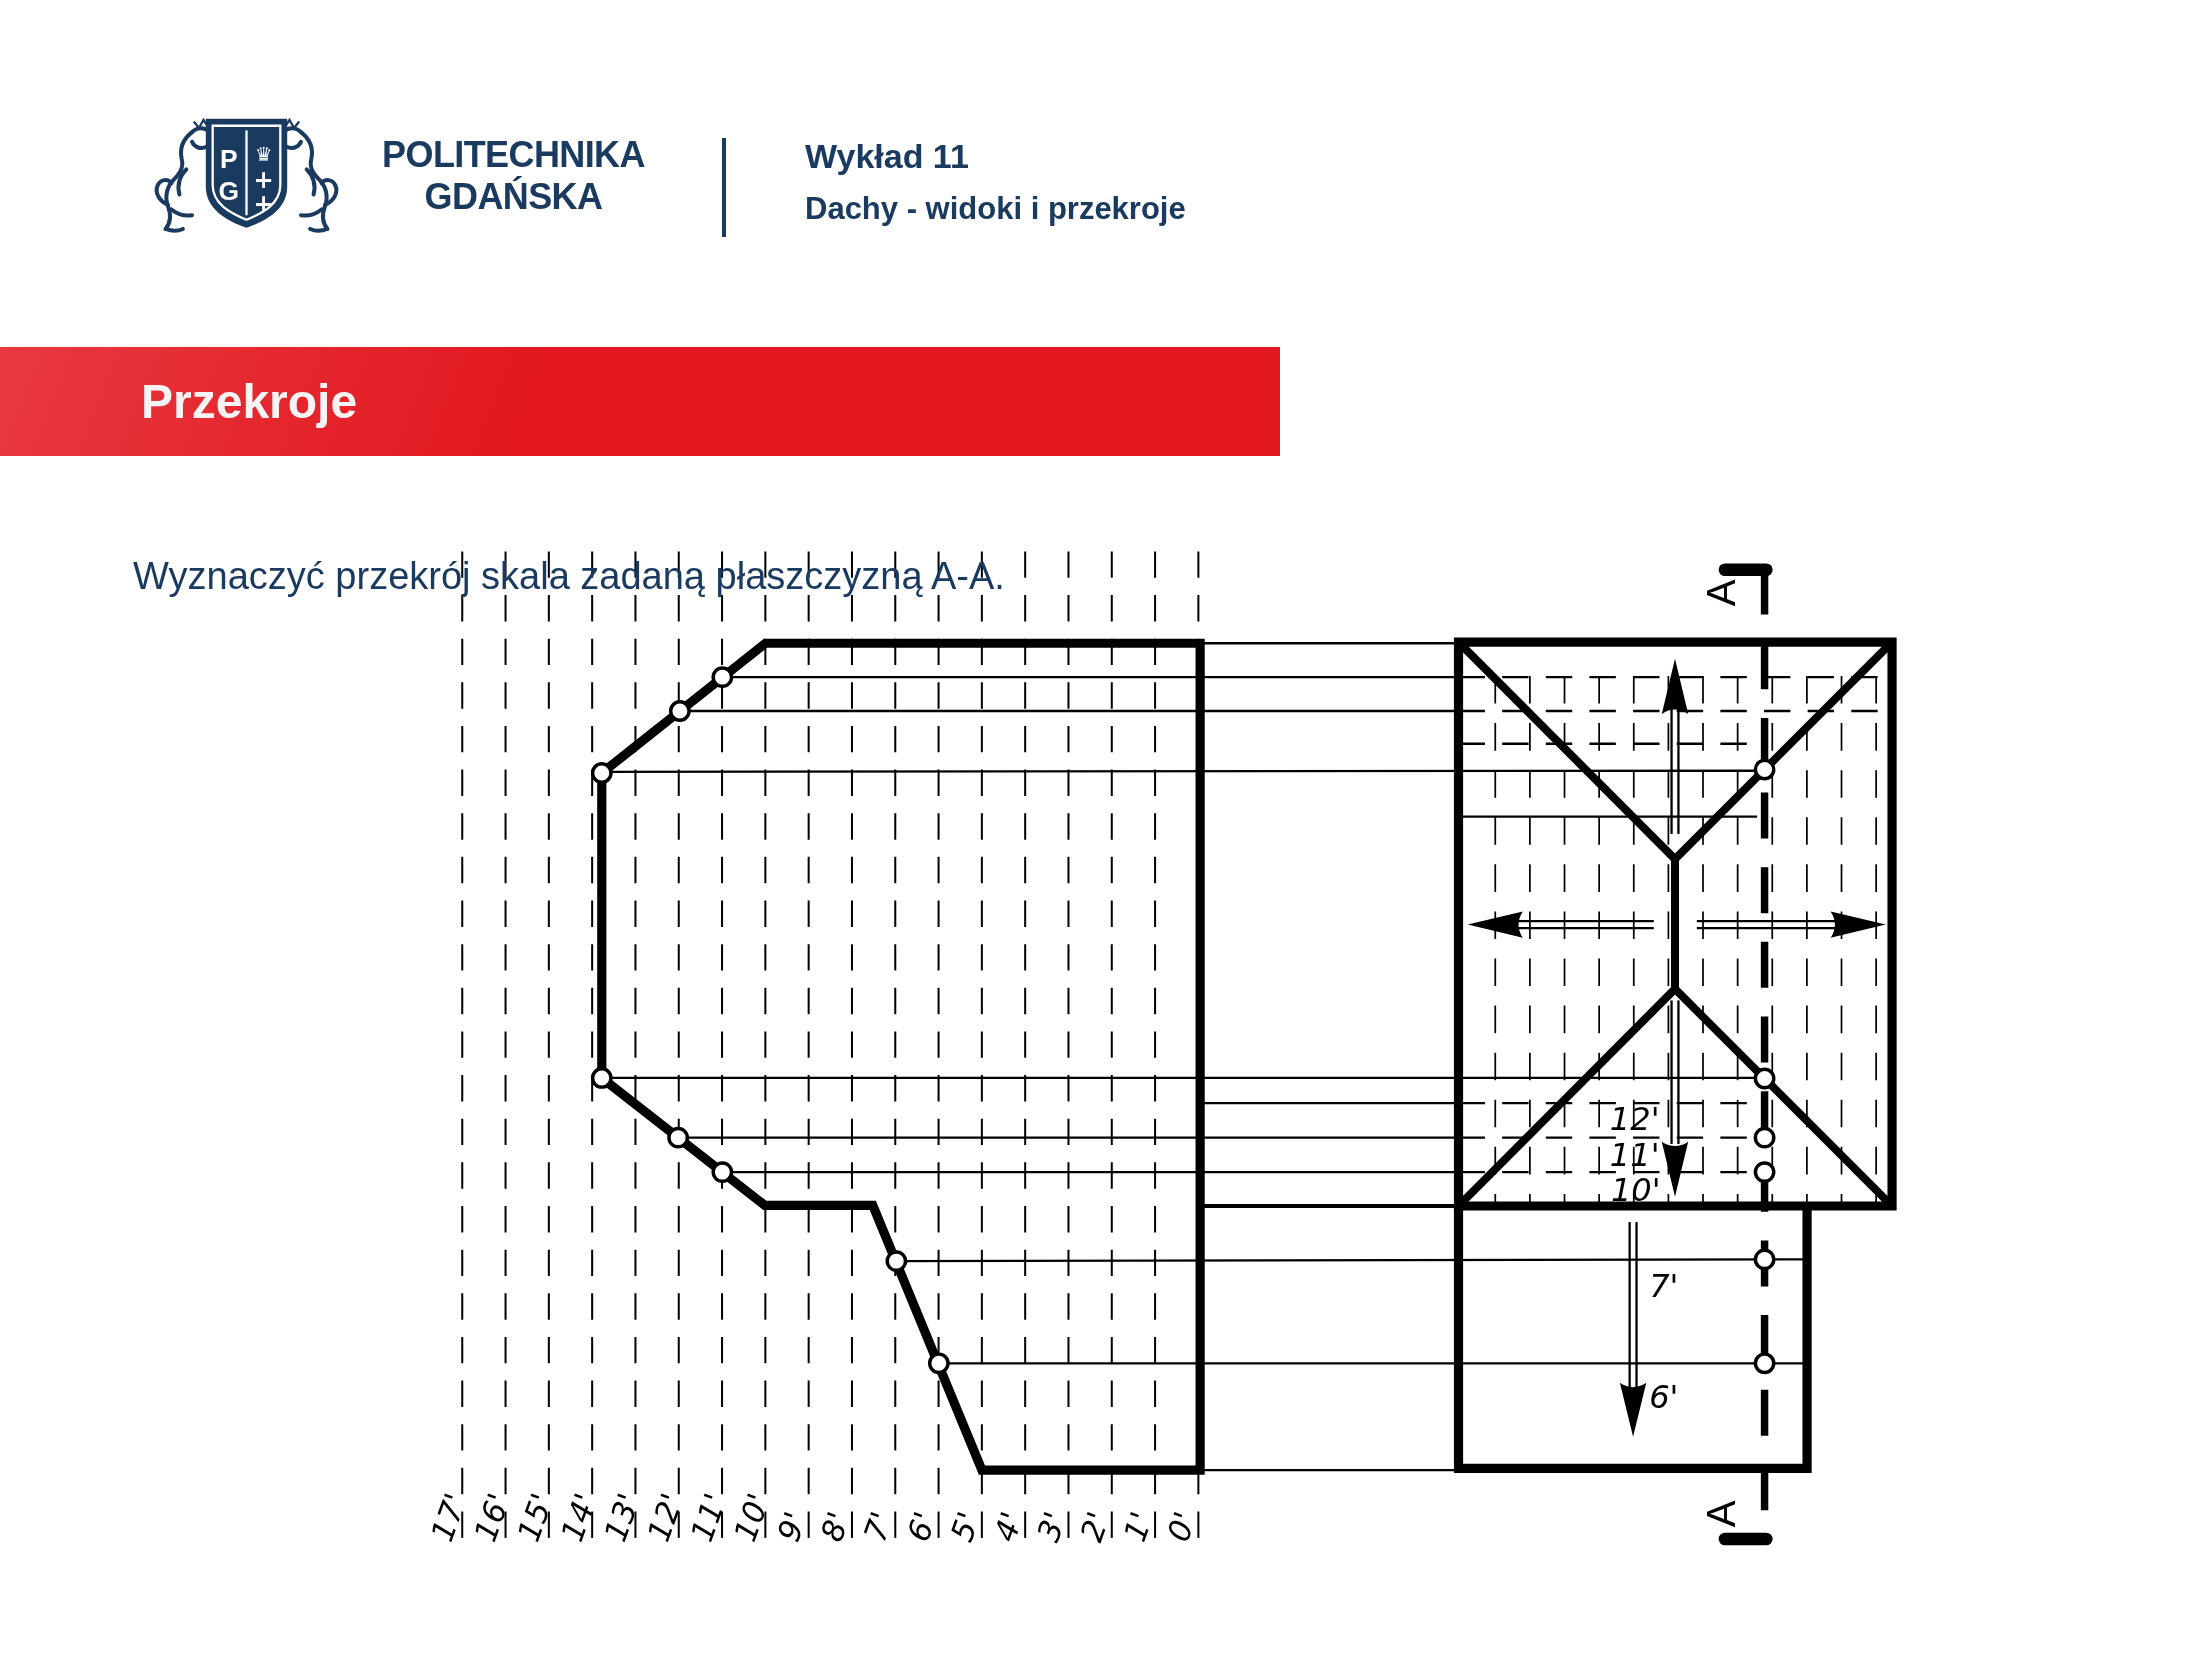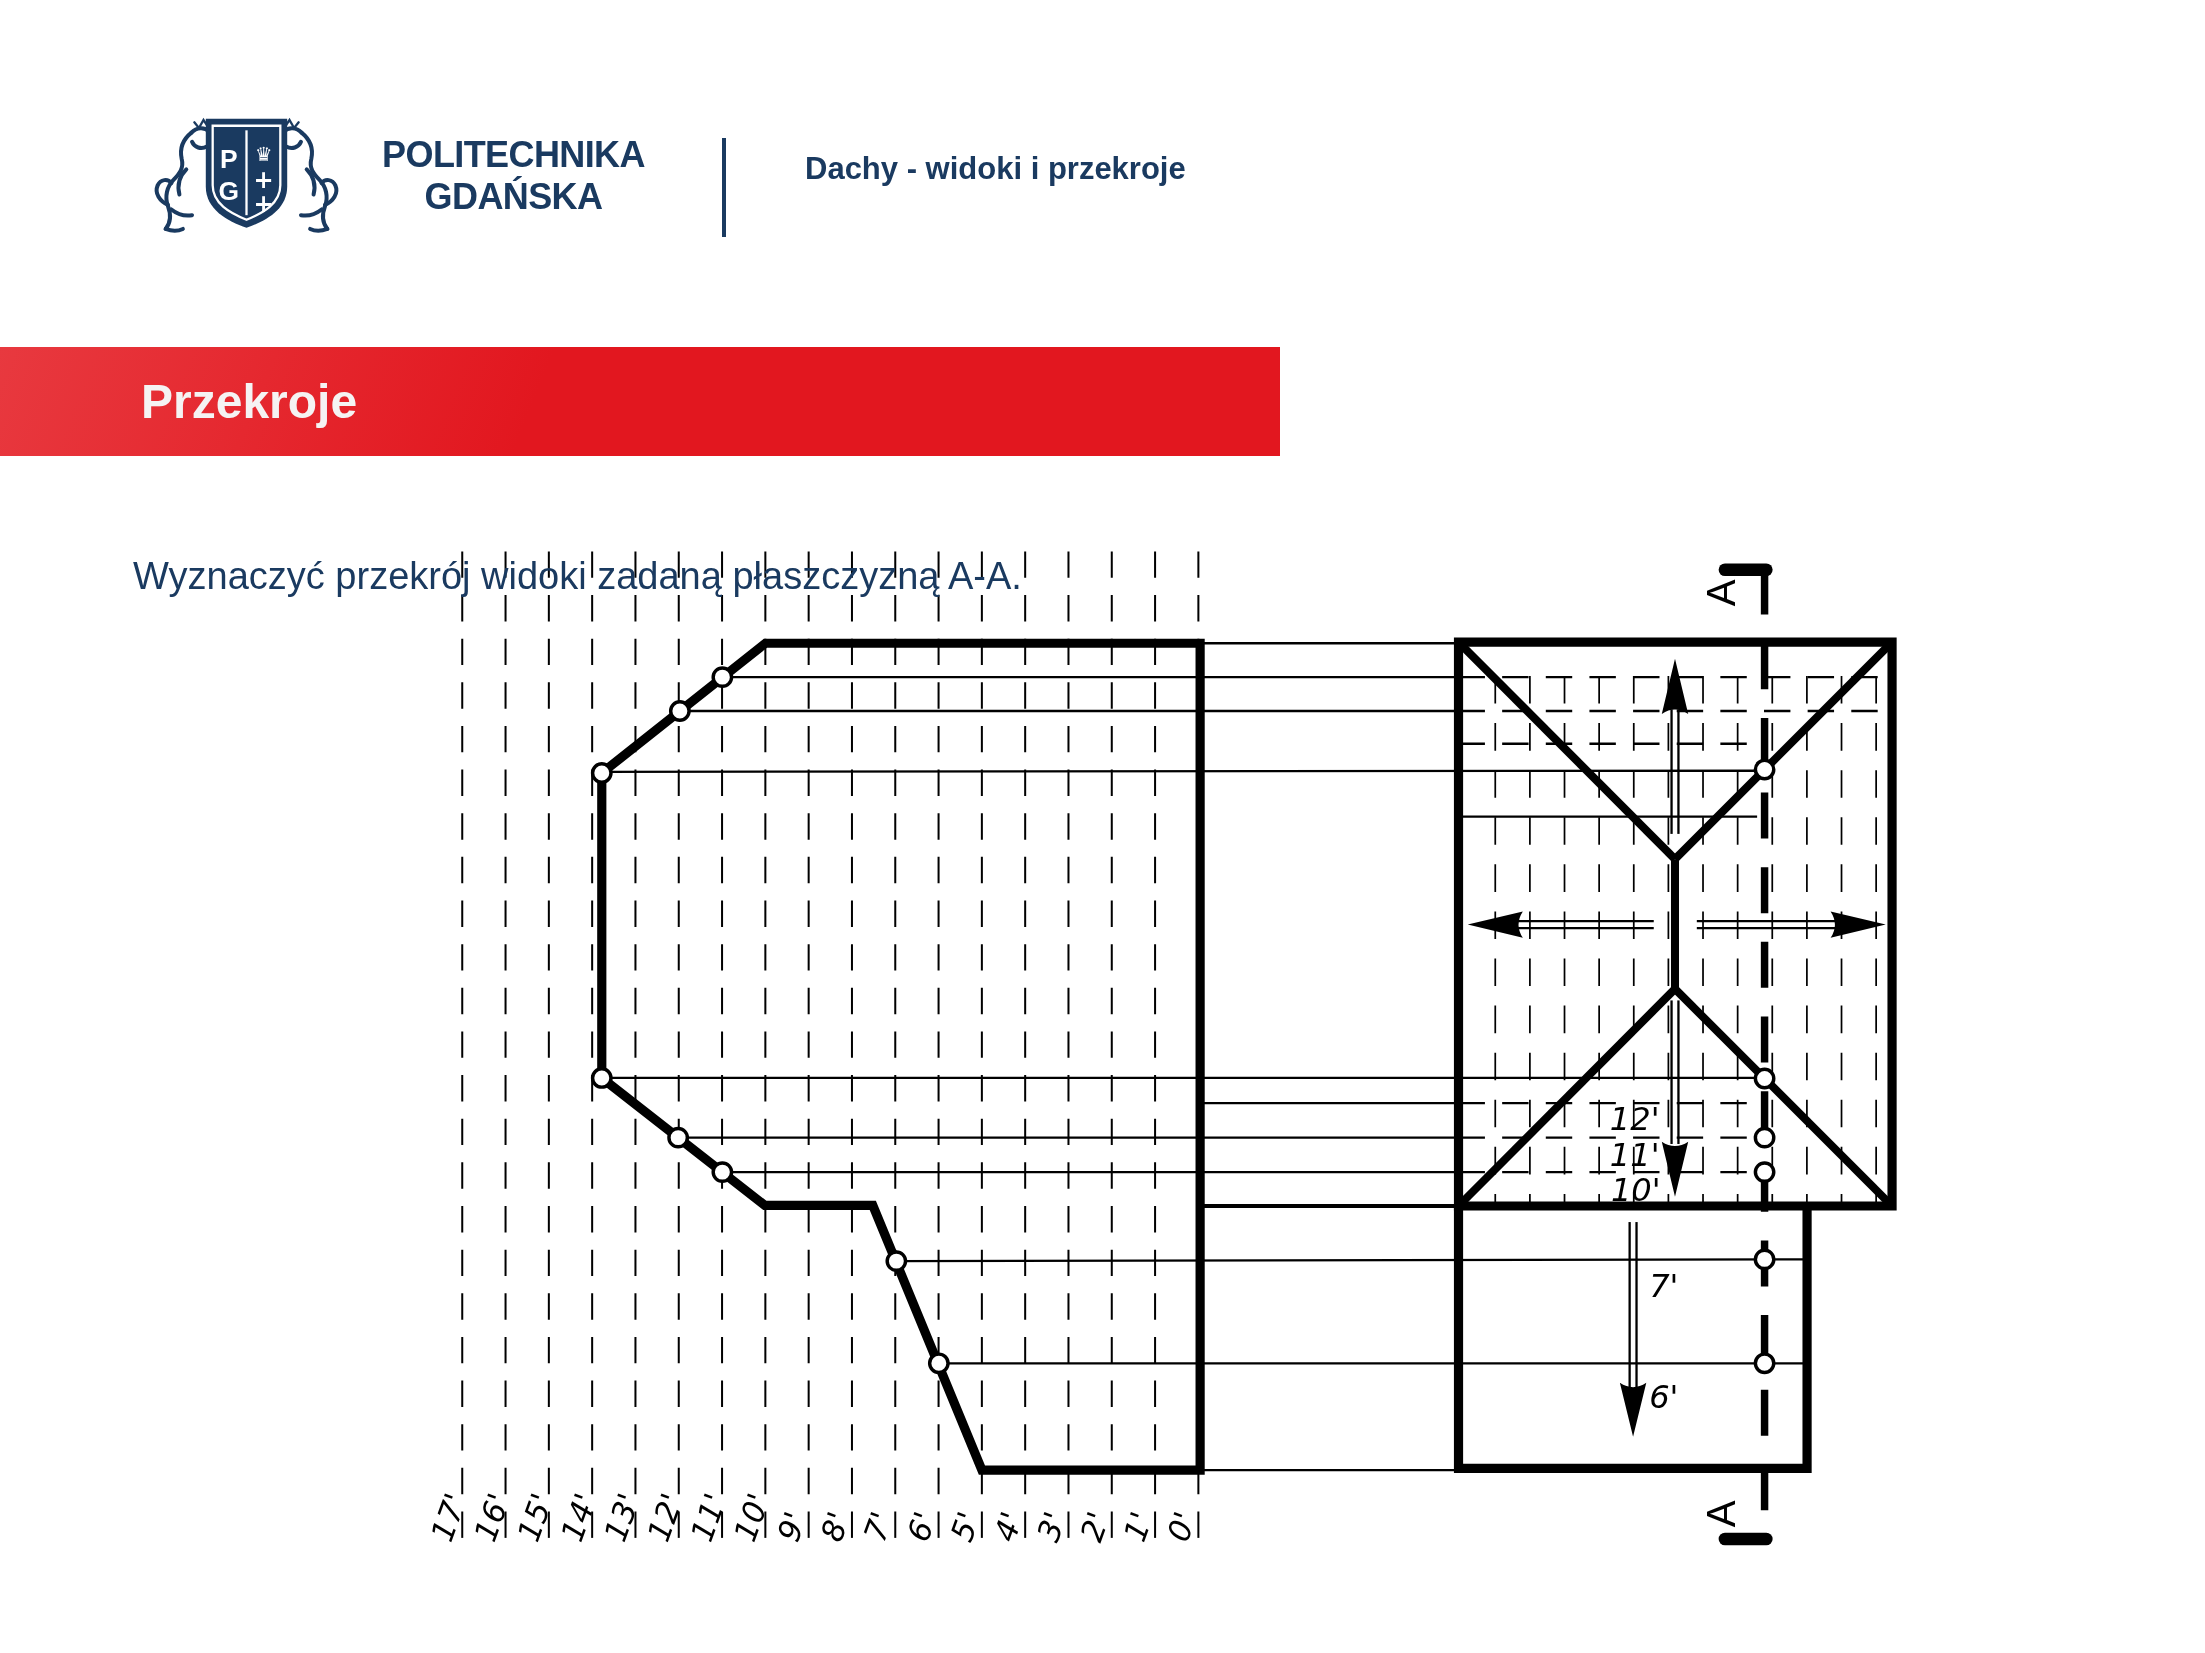--- a/index.html
+++ b/index.html
@@ -71,20 +71,21 @@
 </svg>
 
 <div class="abs uni-name">
   <div>POLITECHNIKA</div>
   <div>GDAŃSKA</div>
 </div>
 
 <div class="abs header-divider"></div>
 
 <div class="abs lecture-block">
+  <div class="lecture-number">Wykład 11</div>
   <div class="lecture-title">Dachy - widoki i przekroje</div>
 </div>
 
 <div class="abs banner">
   <div class="banner-title">Przekroje</div>
 </div>
 
 <svg id="drawing-svg" class="abs" viewBox="0 0 3840 2880">
 
   <g id="grid-lines">
@@ -234,15 +235,15 @@
   <g>
     <text class="levellabel" x="2890" y="1968" text-anchor="end">12'</text>
     <text class="levellabel" x="2890" y="2030" text-anchor="end">11'</text>
     <text class="levellabel" x="2892" y="2092" text-anchor="end">10'</text>
     <text class="levellabel" x="2872" y="2258" text-anchor="start">7'</text>
     <text class="levellabel" x="2872" y="2452" text-anchor="start">6'</text>
   </g>
 </svg>
 
 <div class="abs task">
-  <div>Wyznaczyć przekrój widoki zadaną płaszczyzną A-A.</div>
+  <div>Wyznaczyć przekrój skala zadaną płaszczyzną A-A.</div>
 </div>
 
 
 </body></html>

